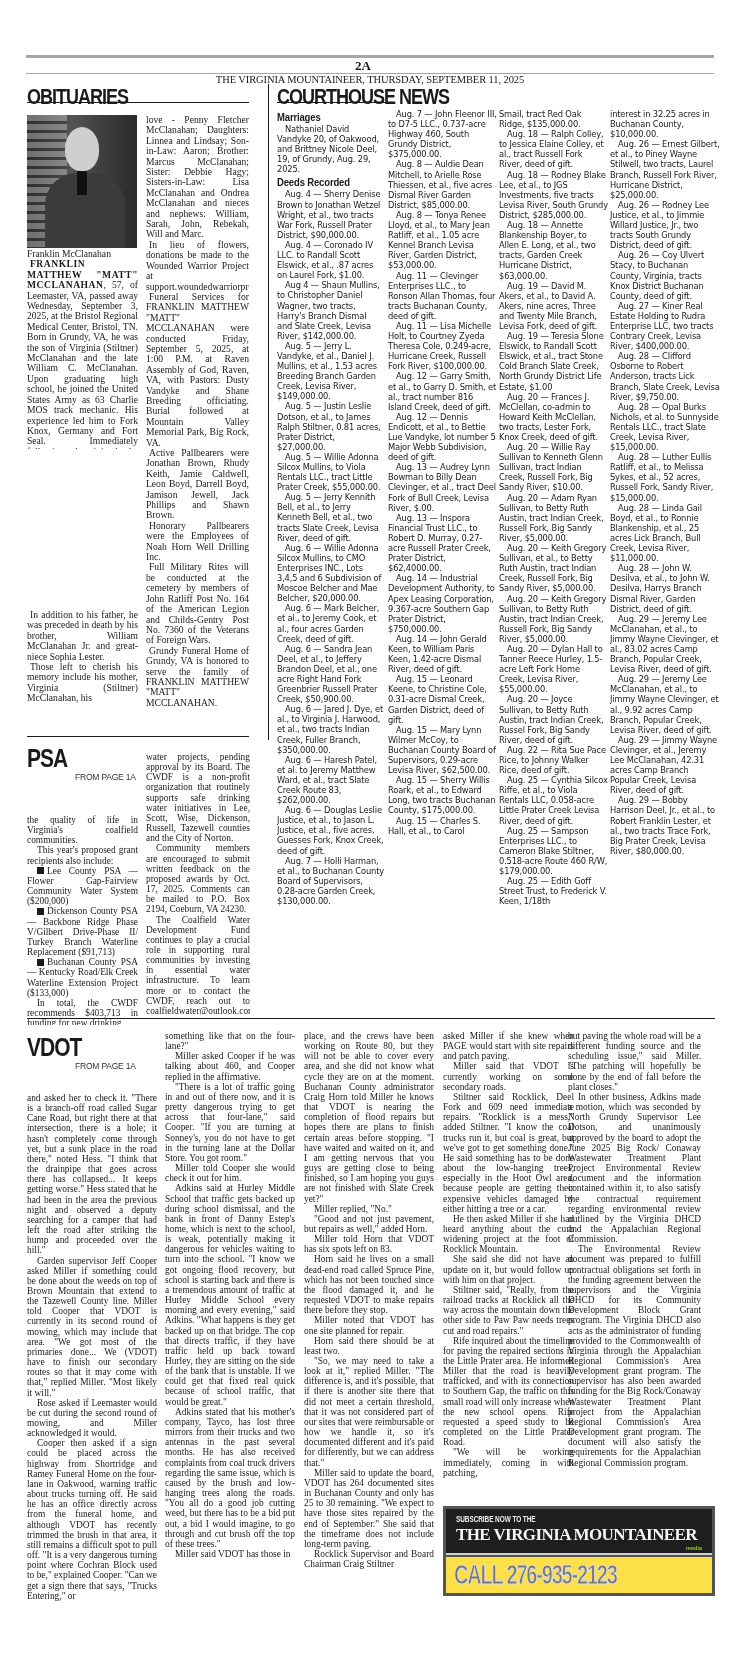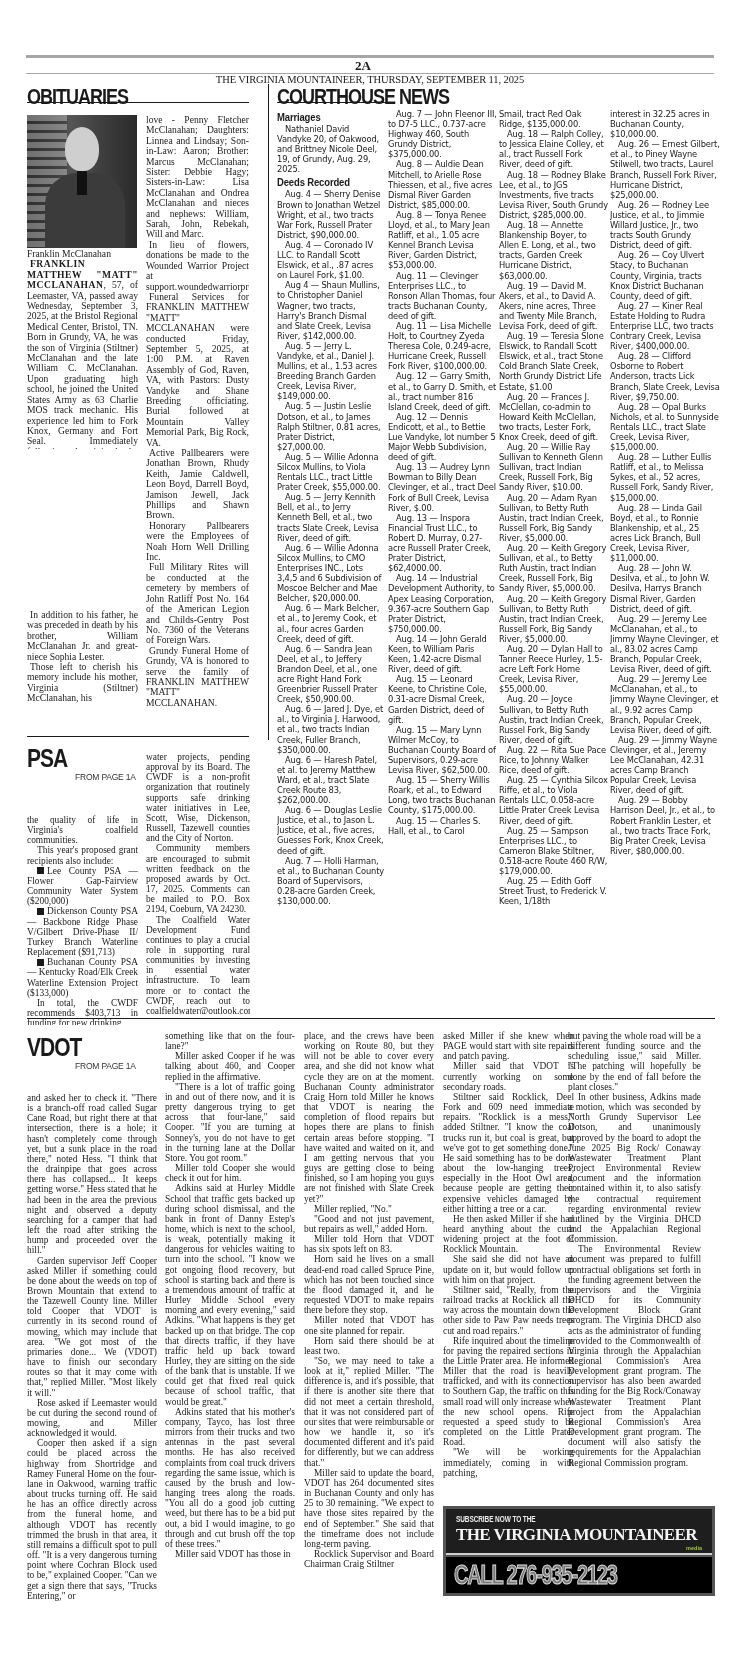--- a/index.html
+++ b/index.html
@@ -36,21 +36,21 @@
   .body-serif { font-family: "Liberation Serif", serif; font-size: 9.4px; line-height: 10.15px; text-align: justify; }
   .body-serif p { text-indent: 10px; }
   .body-serif p.noind { text-indent: 0; }
   .bullet { display: inline-block; width: 7px; height: 7px; background: #1a1a1a; margin-right: 3px; vertical-align: -0.5px; }
 
   .ad { position: absolute; left: 443px; top: 1506px; width: 272px; height: 90px; background: #555; padding: 3px; }
   .ad .top { background: #1e1e1e; height: 46px; border-bottom: 2px solid #cfcfcf; position: relative; }
   .ad .sub { position: absolute; left: 10px; top: 5px; font-family: "Liberation Sans", sans-serif; font-weight: bold; font-size: 6.5px; color: #eee; transform: scaleY(1.3); transform-origin: top left; letter-spacing: -0.1px; }
   .ad .title { position: absolute; left: 10px; top: 16px; font-family: "Liberation Serif", serif; font-weight: bold; font-size: 17px; color: #f4f4f4; letter-spacing: -0.6px; font-variant: small-caps; }
   .ad .brand { position: absolute; right: 10px; bottom: 2px; font-family: "Liberation Sans", sans-serif; font-size: 5.5px; color: #9c3; font-weight: bold; }
-  .ad .bottom { background: #000000; height: 36px; margin-top: 2px; display: flex; align-items: center; padding-left: 8px; }
+  .ad .bottom { background: #fde047; height: 36px; margin-top: 2px; display: flex; align-items: center; padding-left: 8px; }
   .ad .phone { font-family: "Liberation Sans", sans-serif; font-weight: bold; font-size: 20px; letter-spacing: -1.2px; transform: scaleY(1.35); color: #777; -webkit-text-stroke: 0.8px #ddd; }
 </style>
 </head>
 <body>
 
 <div class="folio">
   <span class="pg">2A</span>
   <span class="mast">THE VIRGINIA MOUNTAINEER, THURSDAY, SEPTEMBER 11, 2025</span>
 </div>
 

